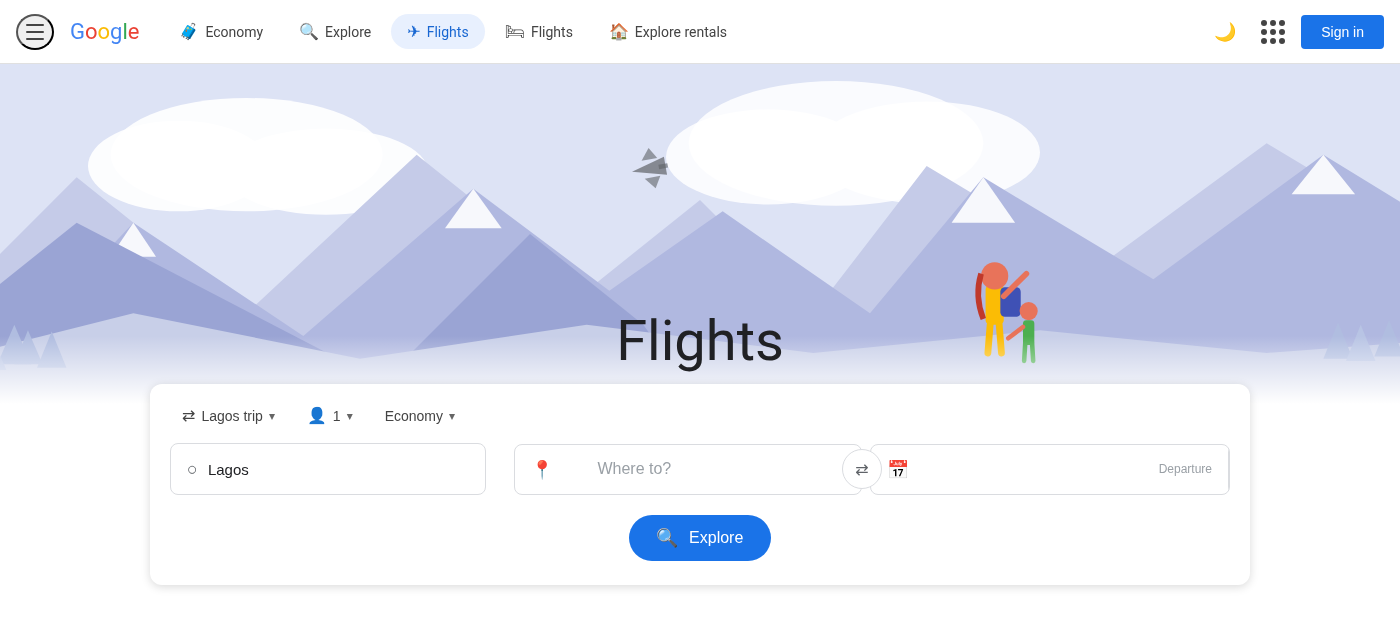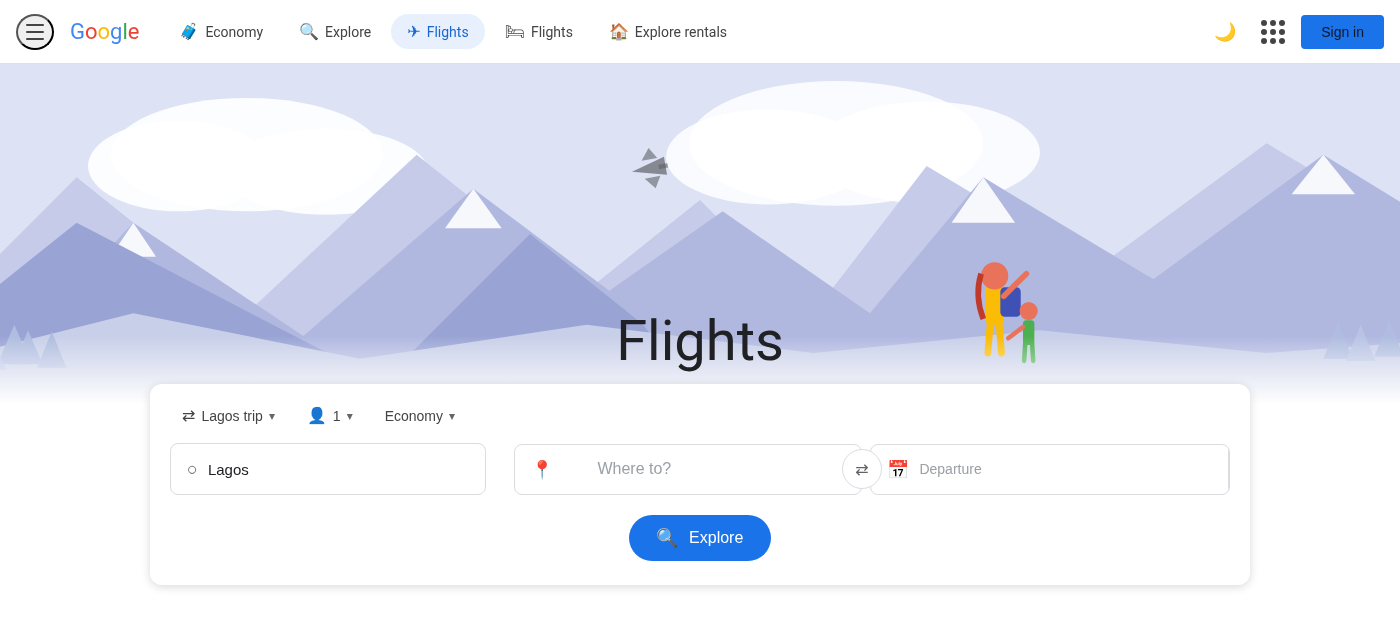--- a/index.html
+++ b/index.html
@@ -43,21 +43,21 @@
       display: flex; align-items: center; justify-content: center; color: #444;
     }
     .apps-btn {
       width: 40px; height: 40px; border-radius: 50%; border: none;
       background: transparent; cursor: pointer;
       display: flex; align-items: center; justify-content: center;
     }
     .apps-grid { display: grid; grid-template-columns: repeat(3,6px); gap: 3px; }
     .apps-grid span { width: 6px; height: 6px; background: #444; border-radius: 50%; display: block; }
     .sign-in-btn {
-      background: #1a73e8; color: #0f172a; border: none; border-radius: 4px;
+      background: #1a73e8; color: #ffffff; border: none; border-radius: 4px;
       padding: 9px 20px; font-size: 14px; font-weight: 500; cursor: pointer;
     }
 
     
     .hero {
       position: relative;
       height: 340px;
       background: linear-gradient(180deg, #e8eaf6 0%, #c5cae9 40%, #fff 100%);
       overflow: hidden;
     }
@@ -173,22 +173,22 @@
     .date-field {
       display: flex;
       align-items: center;
       gap: 10px;
       padding: 14px 16px;
       flex: 1;
       cursor: pointer;
     }
     .date-field:first-child { border-right: 1px solid #dadce0; }
     .date-field input {
-      border: none; outline: none; font-size: 14px; color: #9aa0a6;
-      background: transparent; cursor: pointer; width: 100%;
+      border: none; outline: none; font-size: 12px; color: #9aa0a6;
+      background: transparent; cursor: pointer; width: 100%; text-align: right;
     }
     .date-field input::placeholder { color: #9aa0a6; }
 
     
     .explore-btn-wrapper {
       display: flex;
       justify-content: center;
       margin-top: 20px;
     }
     .explore-btn {

